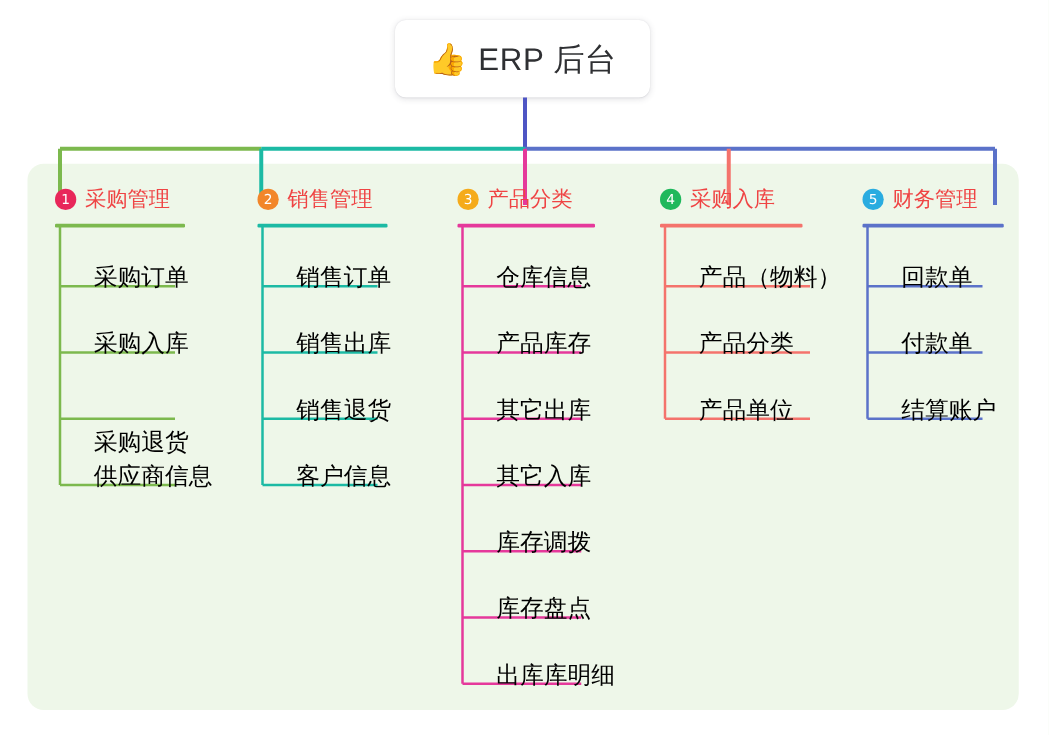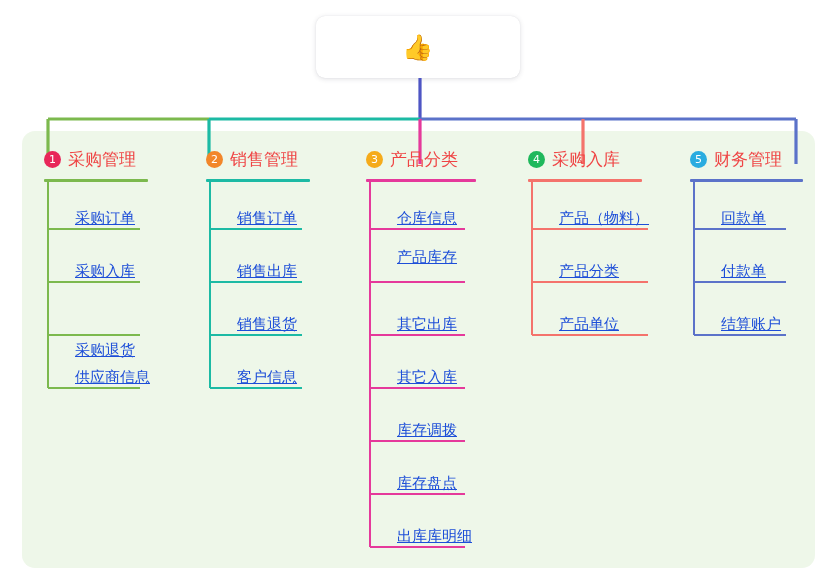--- a/index.html
+++ b/index.html
@@ -38,30 +38,31 @@
   .badge{
     width:17px;height:17px;border-radius:50%;
     display:flex;align-items:center;justify-content:center;
     color:#fff;font-size:11px;line-height:1;flex:none;
     font-family:"DejaVu Sans",sans-serif;
   }
   .col-title{font-size:17px;color:#ef4444;}
   .col-rule{height:3px;border-radius:1px;margin-top:8px;}
   .item-label{
     position:absolute;left:27px;bottom:6px;
-    font-size:15px;color:#1d4ed8;white-space:nowrap;text-decoration:underline;
+    font-size:19px;color:#000000;white-space:nowrap;
   }
 </style>
 </head>
 <body>
 
 <div id="stage">
 
   <div class="root-card">
     <span class="root-emoji">👍</span>
+    <span class="root-title">ERP 后台</span>
   </div>
 
   <div class="panel"></div>
 
   <svg id="wires" viewBox="0 0 839 588" xmlns="http://www.w3.org/2000/svg">
       <line x1="420" y1="78" x2="420" y2="119" stroke="#4e55c4" stroke-width="3.2" stroke-linecap="butt"></line>
       <line x1="48" y1="119" x2="209" y2="119" stroke="#7cb94e" stroke-width="3.2" stroke-linecap="butt"></line>
       <line x1="209" y1="119" x2="420" y2="119" stroke="#1cbaa4" stroke-width="3.2" stroke-linecap="butt"></line>
       <line x1="420" y1="119" x2="796" y2="119" stroke="#5b72c9" stroke-width="3.2" stroke-linecap="butt"></line>
       <line x1="48" y1="119" x2="48" y2="164" stroke="#7cb94e" stroke-width="3.2" stroke-linecap="butt"></line>
@@ -137,21 +138,21 @@
 
 <div class="item-label" style="left: 75px; top: 209px; bottom: auto;">采购订单</div>
     <div class="item-label" style="left: 75px; top: 262px; bottom: auto;">采购入库</div>
     <div class="item-label" style="left: 75px; top: 315px; bottom: auto; margin-top: 26px;">采购退货</div>
     <div class="item-label" style="left: 75px; top: 368px; bottom: auto;">供应商信息</div>
     <div class="item-label" style="left: 237px; top: 209px; bottom: auto;">销售订单</div>
     <div class="item-label" style="left: 237px; top: 262px; bottom: auto;">销售出库</div>
     <div class="item-label" style="left: 237px; top: 315px; bottom: auto;">销售退货</div>
     <div class="item-label" style="left: 237px; top: 368px; bottom: auto; text-align: center;">客户信息</div>
     <div class="item-label" style="left: 397px; top: 209px; bottom: auto;">仓库信息</div>
-    <div class="item-label" style="left: 397px; top: 248px; bottom: auto;">产品库存</div>
+    <div class="item-label" style="left: 397px; top: 262px; bottom: auto;">产品库存</div>
     <div class="item-label" style="left: 397px; top: 315px; bottom: auto;">其它出库</div>
     <div class="item-label" style="left: 397px; top: 368px; bottom: auto;">其它入库</div>
     <div class="item-label" style="left: 397px; top: 421px; bottom: auto;">库存调拨</div>
     <div class="item-label" style="left: 397px; top: 474px; bottom: auto;">库存盘点</div>
     <div class="item-label" style="left: 397px; top: 527px; bottom: auto;">出库库明细</div>
     <div class="item-label" style="left: 559px; top: 209px; bottom: auto;">产品（物料）</div>
     <div class="item-label" style="left: 559px; top: 262px; bottom: auto;">产品分类</div>
     <div class="item-label" style="left: 559px; top: 315px; bottom: auto;">产品单位</div>
     <div class="item-label" style="left: 721px; top: 209px; bottom: auto;">回款单</div>
     <div class="item-label" style="left: 721px; top: 262px; bottom: auto;">付款单</div>

